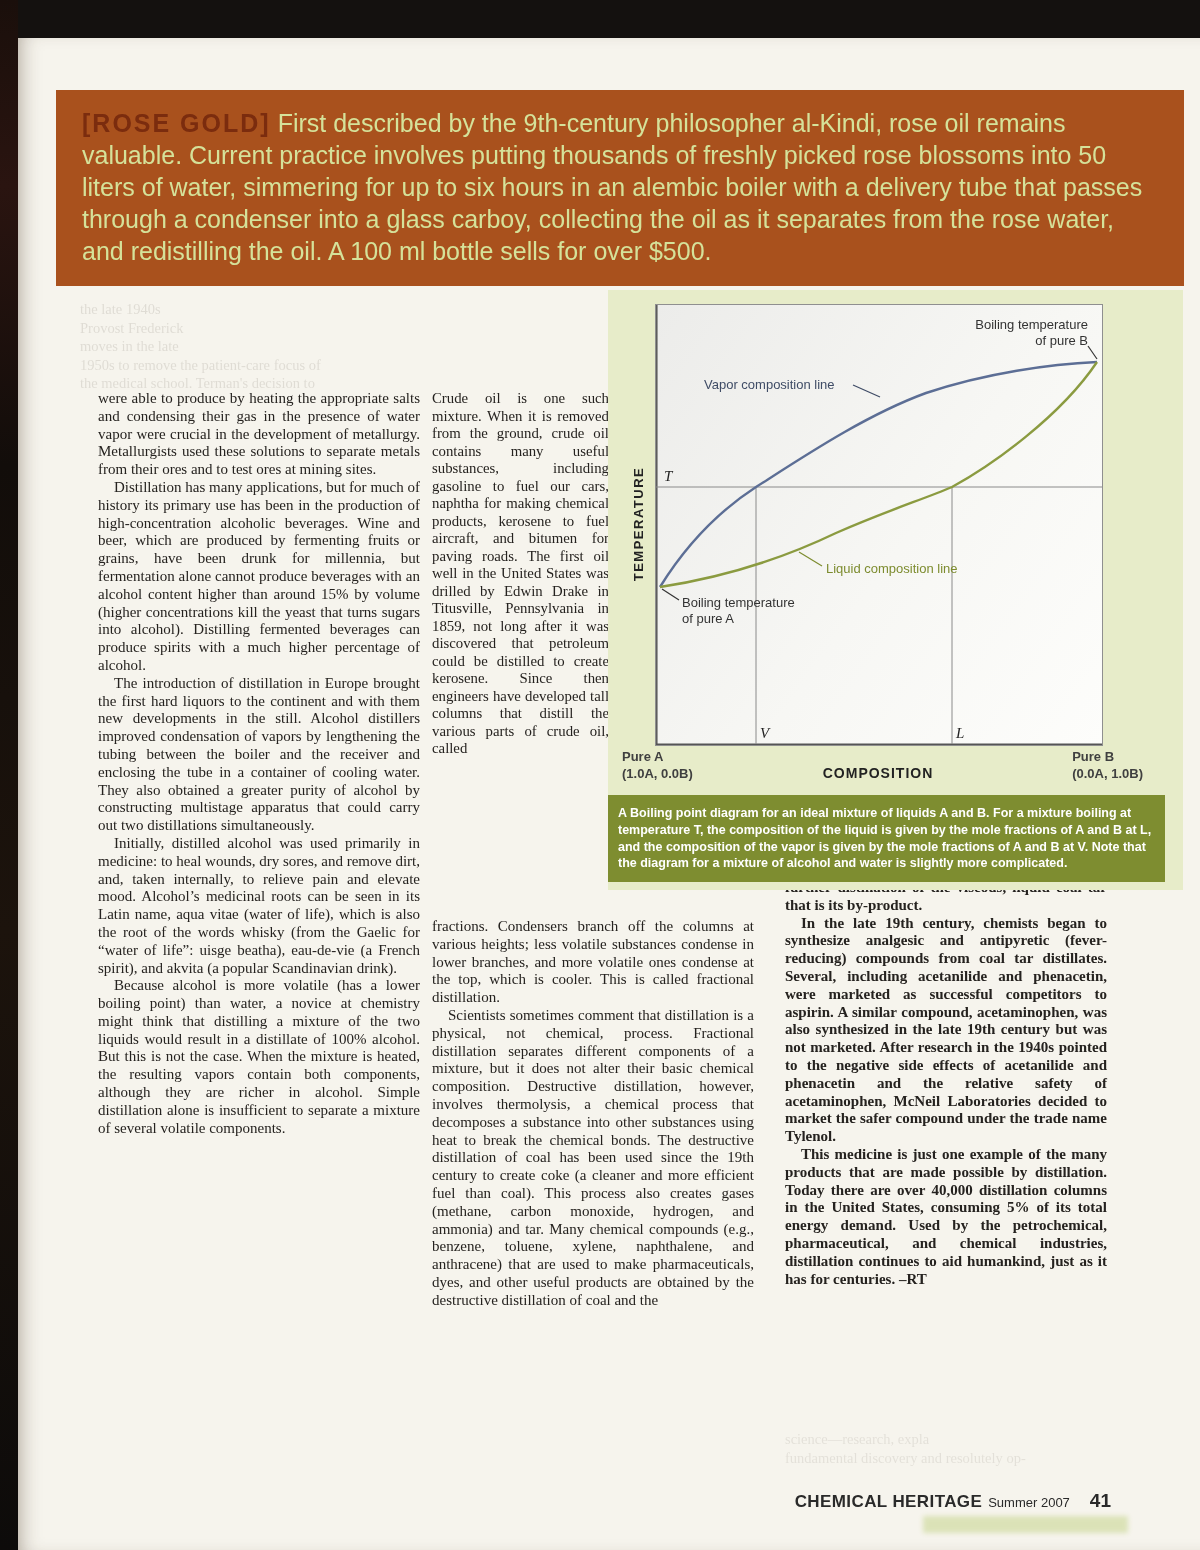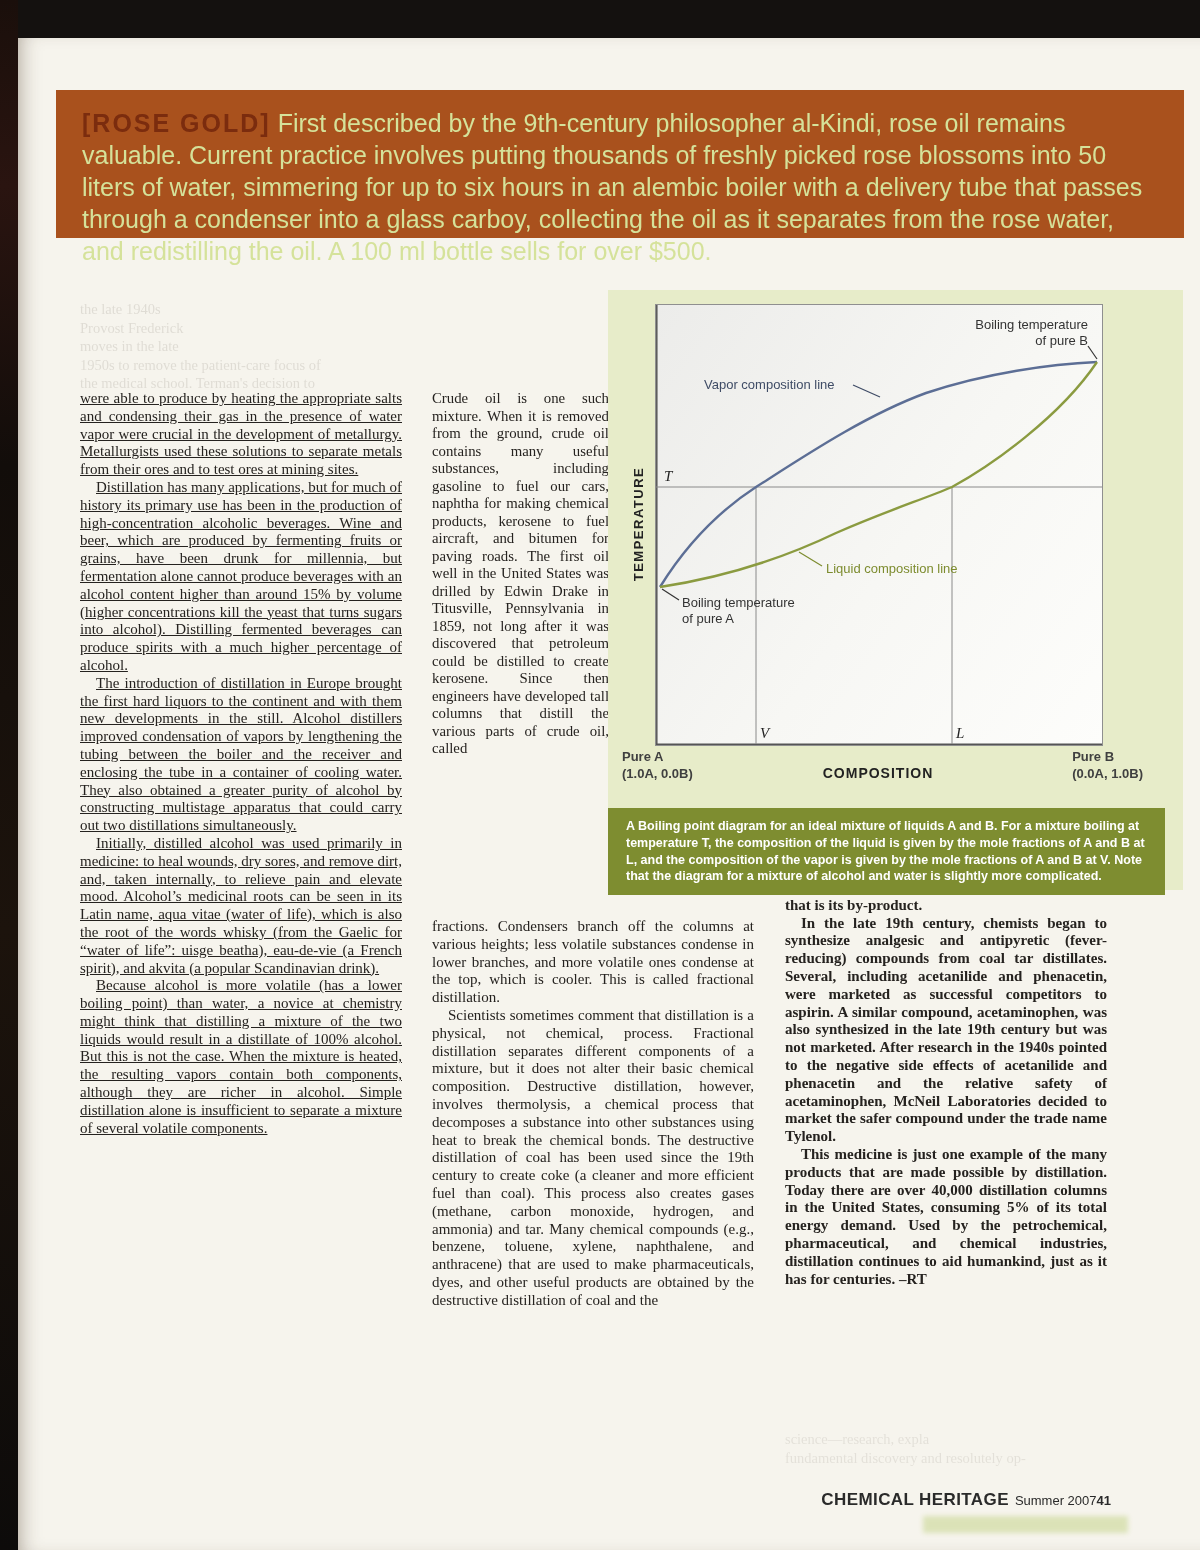--- a/index.html
+++ b/index.html
@@ -1,71 +1,71 @@
 <!DOCTYPE html>
 <html lang="en"><head>
 <meta charset="utf-8">
 <style>
   html,body{margin:0;padding:0;width:1200px;height:1550px;overflow:hidden;background:#14110f;}
   body{position:relative;font-family:"Liberation Serif",serif;}
   .page{position:absolute;left:18px;top:38px;width:1182px;height:1512px;background:#f6f4ed;
         box-shadow:inset 14px 0 22px -14px rgba(60,40,20,.45);}
   
-  .banner{position:absolute;left:38px;top:52px;width:1128px;height:148px;background:#a9511d;
+  .banner{position:absolute;left:38px;top:52px;width:1128px;height:196px;background:#a9511d;
           box-sizing:border-box;padding:17px 26px;font-family:"Liberation Sans",sans-serif;
           font-size:25px;line-height:32px;text-align:left;}
   .banner .tag{color:#7b2c0e;letter-spacing:2px;font-weight:bold;}
   .banner .btext{color:#d5e29a;}
   
   .col{position:absolute;font-size:15px;line-height:17.8px;text-align:justify;color:#25221f;hyphens:auto;}
   .col p{margin:0;text-indent:16px;}
   .col p.no-indent{text-indent:0;}
-  .col1{left:62px;top:352px;width:322px;text-decoration:underline;}
+  .col1{left:80px;top:352px;width:322px;}
   .col2a{left:414px;top:352px;width:177px;height:524px;overflow:hidden;font-size:14.8px;line-height:17.5px;}
   .col2b{left:414px;top:880px;width:322px;}
   .col3{left:767px;top:841px;width:322px;font-weight:bold;}
   
   .figure-panel{position:absolute;left:590px;top:252px;width:575px;height:600px;background:#e7ecc9;}
   .chart-box{position:absolute;left:47px;top:14px;width:446px;height:440px;
              background:linear-gradient(125deg,#ececea 0%,#f7f7f4 55%,#fdfdfb 100%);
              border:1px solid #8f8f8f;}
   .chart-box svg{position:absolute;left:0;top:0;}
   .y-label{position:absolute;left:30px;top:234px;transform:translate(-50%,-50%) rotate(-90deg);
            font-family:"Liberation Sans",sans-serif;font-weight:bold;font-size:13px;
            letter-spacing:1.5px;color:#222;white-space:nowrap;}
   .x-label{position:absolute;left:47px;top:475px;width:446px;text-align:center;
            font-family:"Liberation Sans",sans-serif;font-weight:bold;font-size:14px;
            letter-spacing:1px;color:#222;}
   .pure{position:absolute;top:458px;font-family:"Liberation Sans",sans-serif;font-weight:bold;
         font-size:13px;line-height:17px;color:#404040;}
   .pure-a{left:14px;text-align:left;}
   .pure-b{right:40px;text-align:left;}
   .fig-caption{position:absolute;left:0;top:505px;width:557px;box-sizing:border-box;
-               padding:10px 18px;background:#7e8d30;color:#ffffff;
+               padding:10px 10px;background:#7e8d30;color:#ffffff;
                font-family:"Liberation Sans",sans-serif;font-weight:bold;
-               font-size:12.5px;line-height:16.8px;text-align:left;margin-top:13px;}
+               font-size:12.5px;line-height:16.8px;text-align:left;}
   
   text.ann{font-family:"Liberation Sans",sans-serif;font-size:13px;fill:#333;}
   text.ann.blue{fill:#3f4c66;}
   text.ann.olive{fill:#7d8c2f;}
   text.ital{font-family:"Liberation Serif",serif;font-style:italic;font-size:15px;fill:#222;}
   .grid{stroke:#8a8a8a;stroke-width:1;}
   .axisln{stroke:#555;stroke-width:1.5;}
   .curve-vapor{fill:none;stroke:#5c6e95;stroke-width:2.4;}
   .curve-liquid{fill:none;stroke:#8b9b40;stroke-width:2.4;}
   .leader{stroke-width:1.2;fill:none;}
   .leader.dark{stroke:#333;}
   .leader.blue{stroke:#3f4c66;}
   .leader.olive{stroke:#7d8c2f;}
   
   .footer{position:absolute;left:767px;top:1452px;width:326px;display:flex;align-items:baseline;
           justify-content:flex-end;font-family:"Liberation Sans",sans-serif;color:#2a2a2a;}
   .footer .mag{font-weight:bold;font-size:17px;letter-spacing:.4px;}
   .footer .issue{font-size:13px;margin-left:6px;}
-  .footer .pagenum{font-weight:bold;font-size:13px;}
+  .footer .pagenum{font-weight:bold;font-size:19px;margin-left:20px;}
   
   .ghost{position:absolute;color:#6b6257;opacity:.16;filter:blur(.6px);font-size:14.5px;
          line-height:18.5px;text-align:justify;}
   .ghost-top{left:62px;top:262px;width:330px;}
   .ghost-bottom{left:767px;top:1392px;width:322px;opacity:.13;}
   .ghost-bar{position:absolute;left:905px;top:1478px;width:205px;height:17px;background:#9fbb3e;
              opacity:.3;filter:blur(2.5px);}
   .edge-strip{position:absolute;left:0;top:0;width:18px;height:1550px;
               background:linear-gradient(180deg,#1a0f0b 0%,#2a1410 12%,#120d0a 30%,#1c130c 60%,#0d0b0a 100%);}
 </style>

